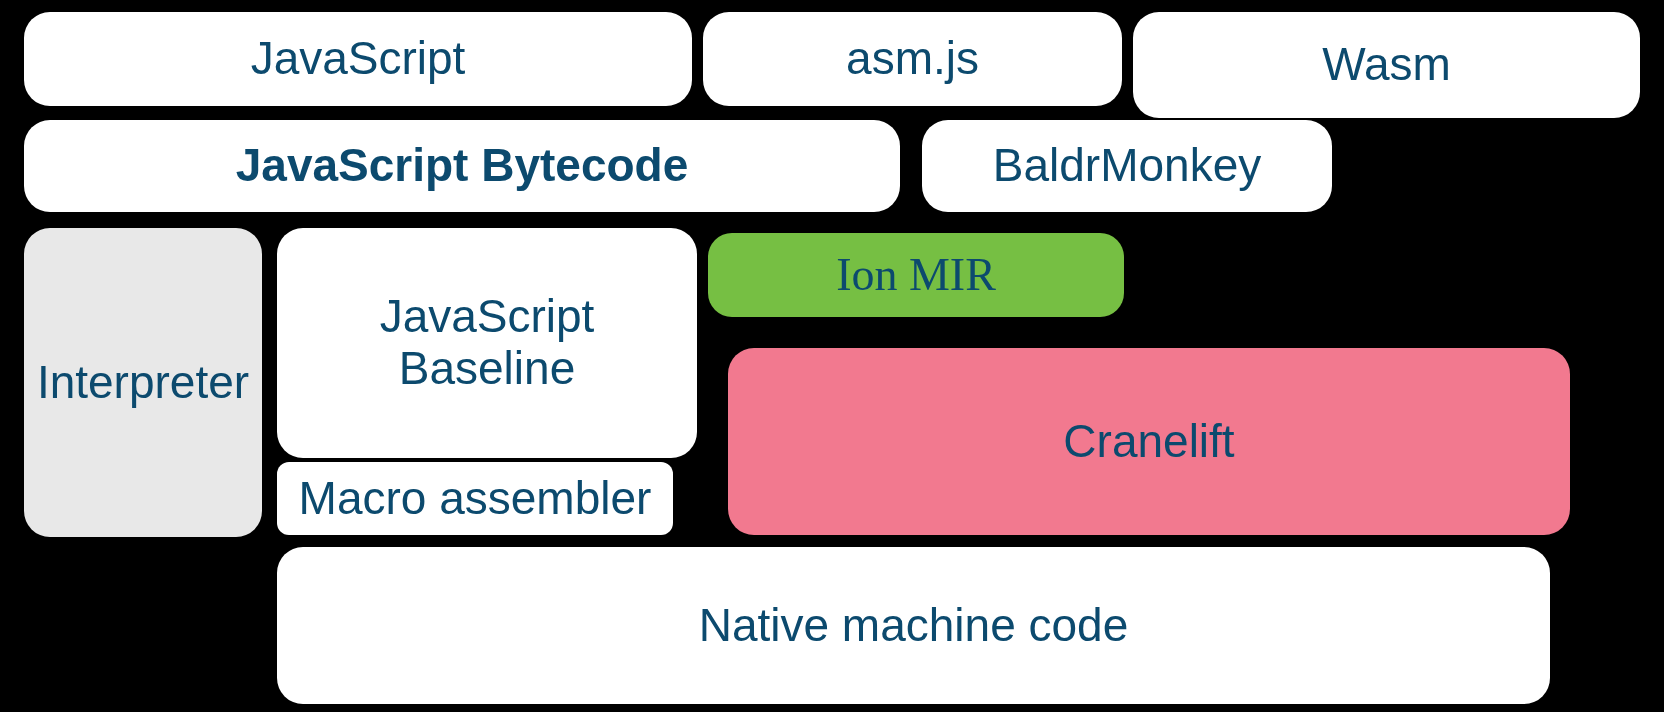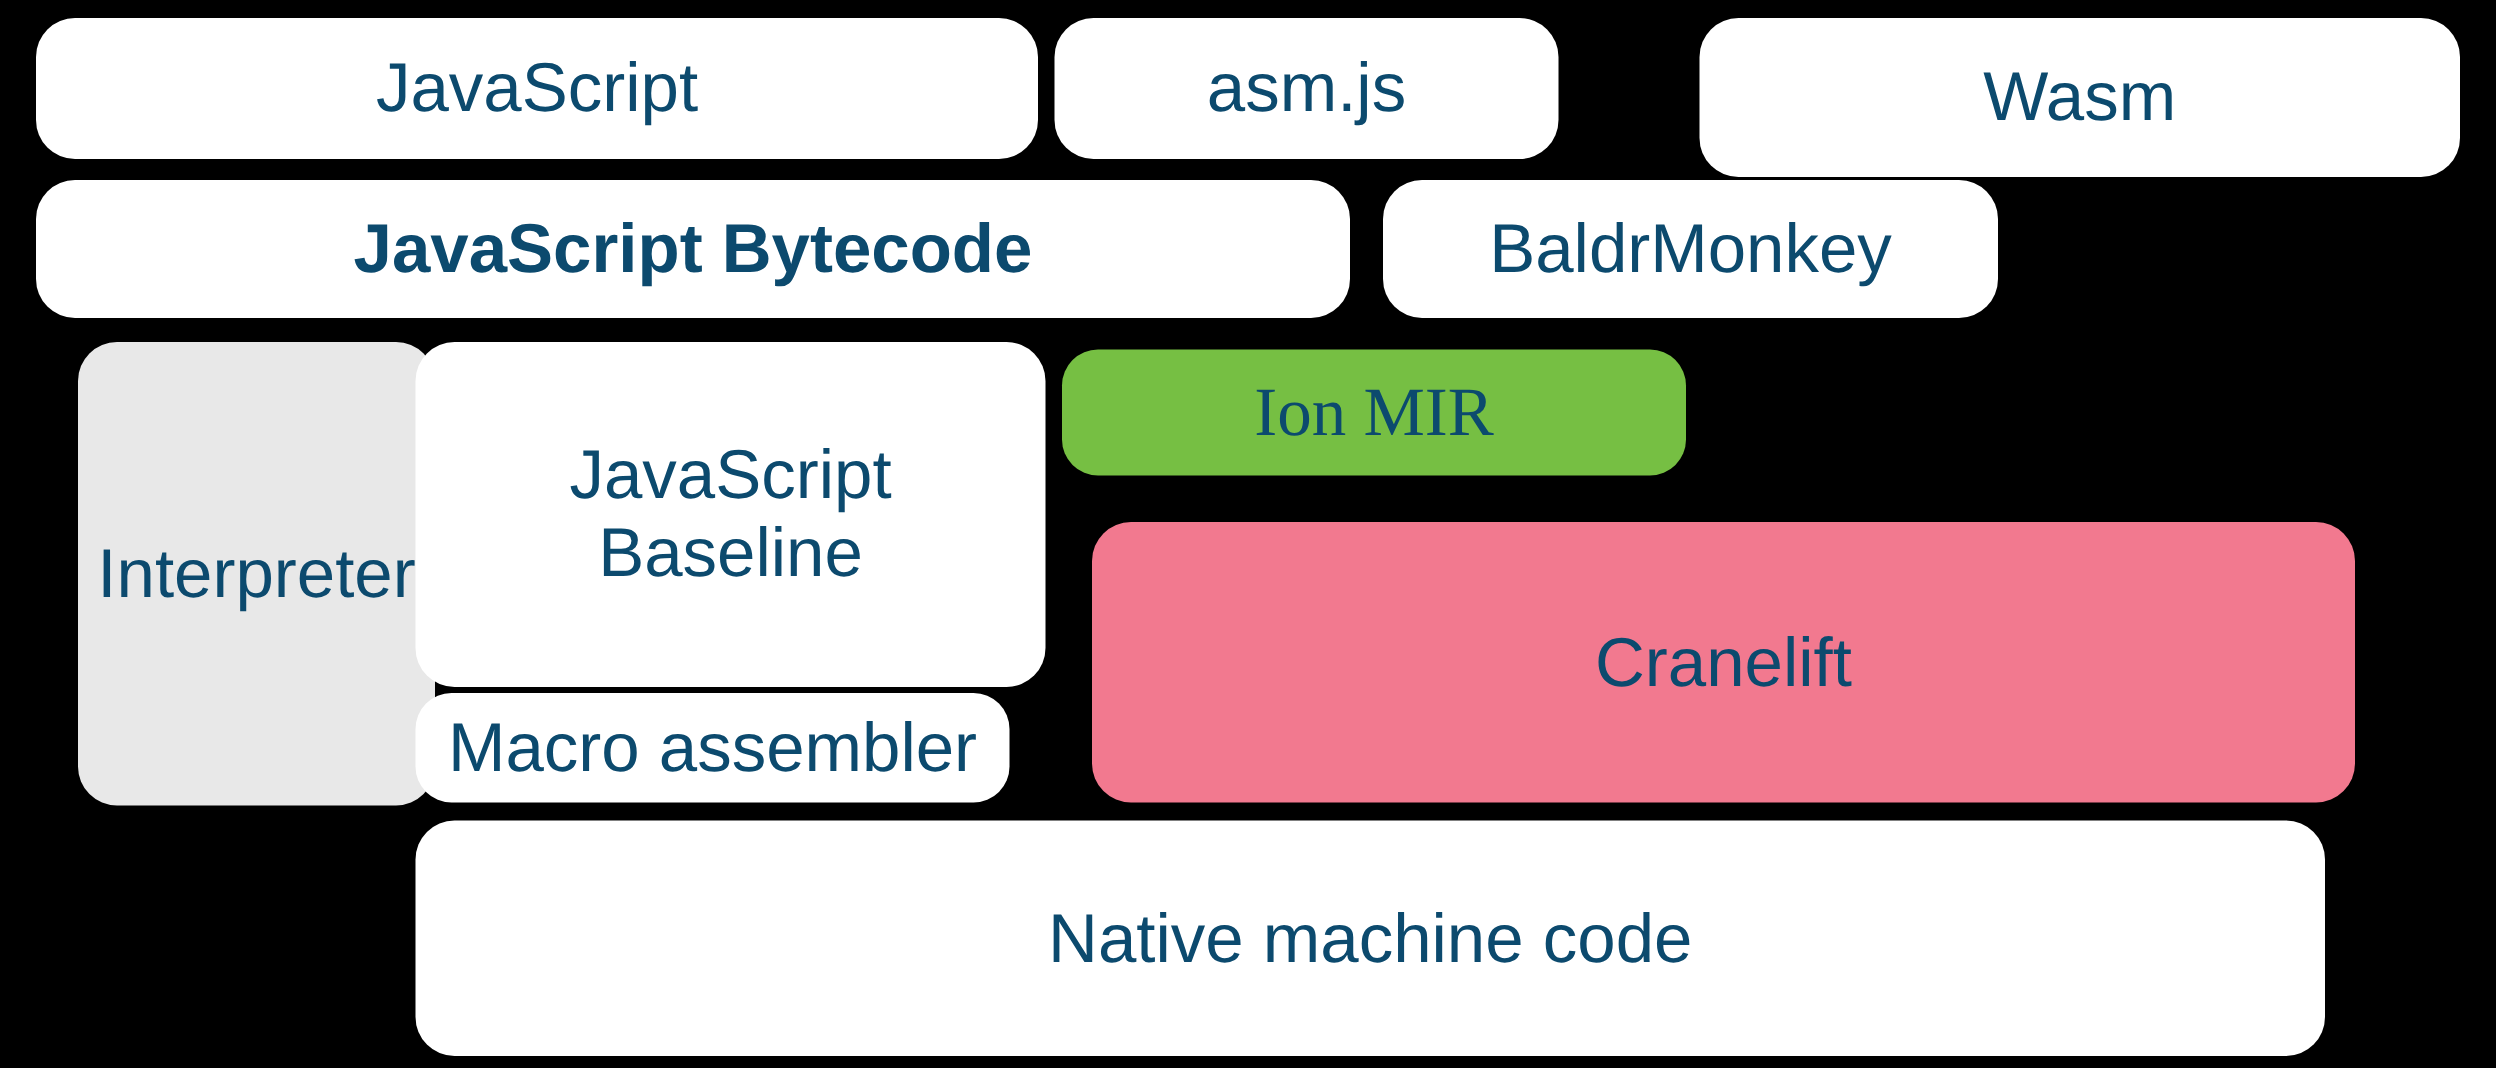--- a/index.html
+++ b/index.html
@@ -32,31 +32,31 @@
     white-space: pre-line;
     user-select: none;
   }
   .box.white  { background: #ffffff; }
   .box.gray   { background: #e8e8e8; }
   .box.green  { background: #76bf43; }
   .box.pink   { background: #f2798f; }
 
   
   #b-javascript      { left: 24px;   top: 12px;  width: 668px; height: 94px; }
-  #b-asmjs           { left: 703px;  top: 12px;  width: 336px; height: 94px; }
+  #b-asmjs           { left: 703px;  top: 12px;  width: 419px; height: 94px; }
   #b-wasm            { left: 1133px; top: 12px;  width: 507px; height: 106px; }
 
   
   #b-js-bytecode     { left: 24px;   top: 120px; width: 876px; height: 92px; font-weight: bold; }
   #b-baldrmonkey     { left: 922px;  top: 120px; width: 410px; height: 92px; }
 
   
-  #b-interpreter     { left: 24px;   top: 228px; width: 238px; height: 309px; margin-left: 28px; }
+  #b-interpreter     { left: 24px;   top: 228px; width: 238px; height: 309px; }
   #b-js-baseline     { left: 277px;  top: 228px; width: 420px; height: 230px; }
-  #b-macro-assembler { left: 277px;  top: 462px; width: 396px; height: 73px;  border-radius: 24px; }
+  #b-macro-assembler { left: 277px;  top: 462px; width: 396px; height: 73px;  border-radius: 12px; }
   #b-ion-mir         { left: 708px;  top: 233px; width: 416px; height: 84px; border-radius: 24px; font-family: Liberation Serif, serif; }
   #b-cranelift       { left: 728px;  top: 348px; width: 842px; height: 187px; }
 
   
   #b-native-code     { left: 277px;  top: 547px; width: 1273px; height: 157px; }
 </style>
 </head>
 <body>
 
 <div id="stage">

